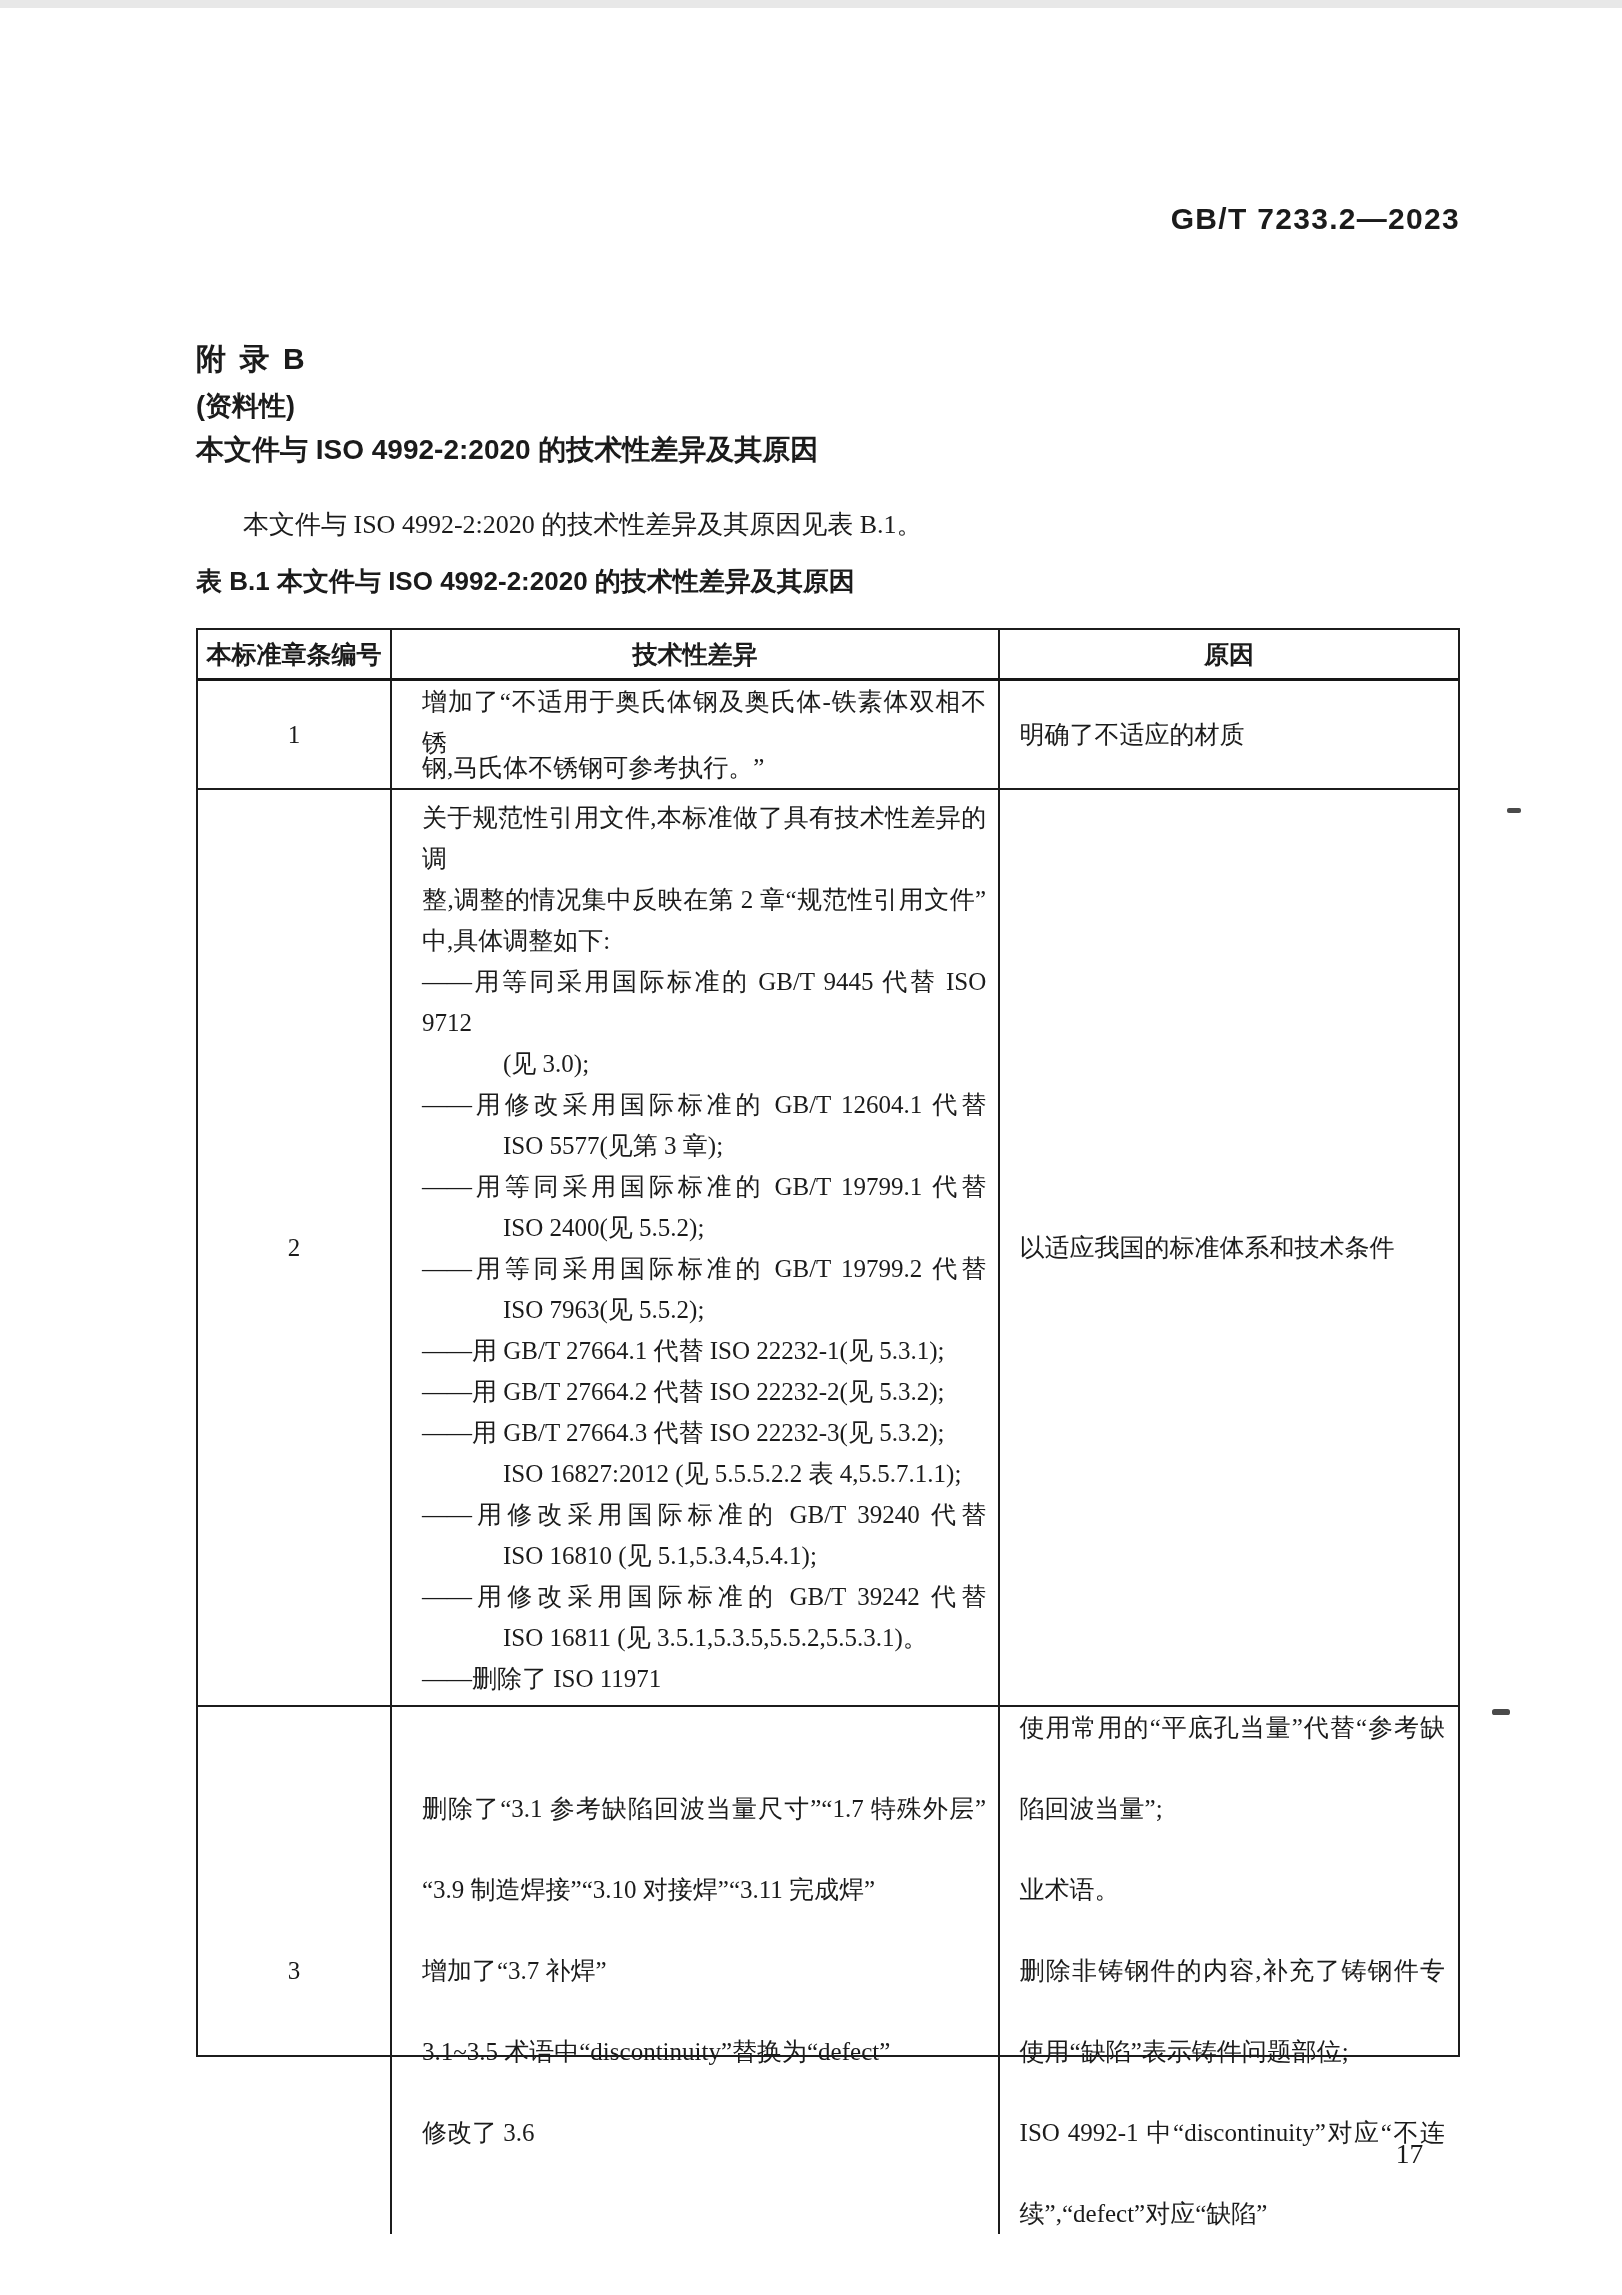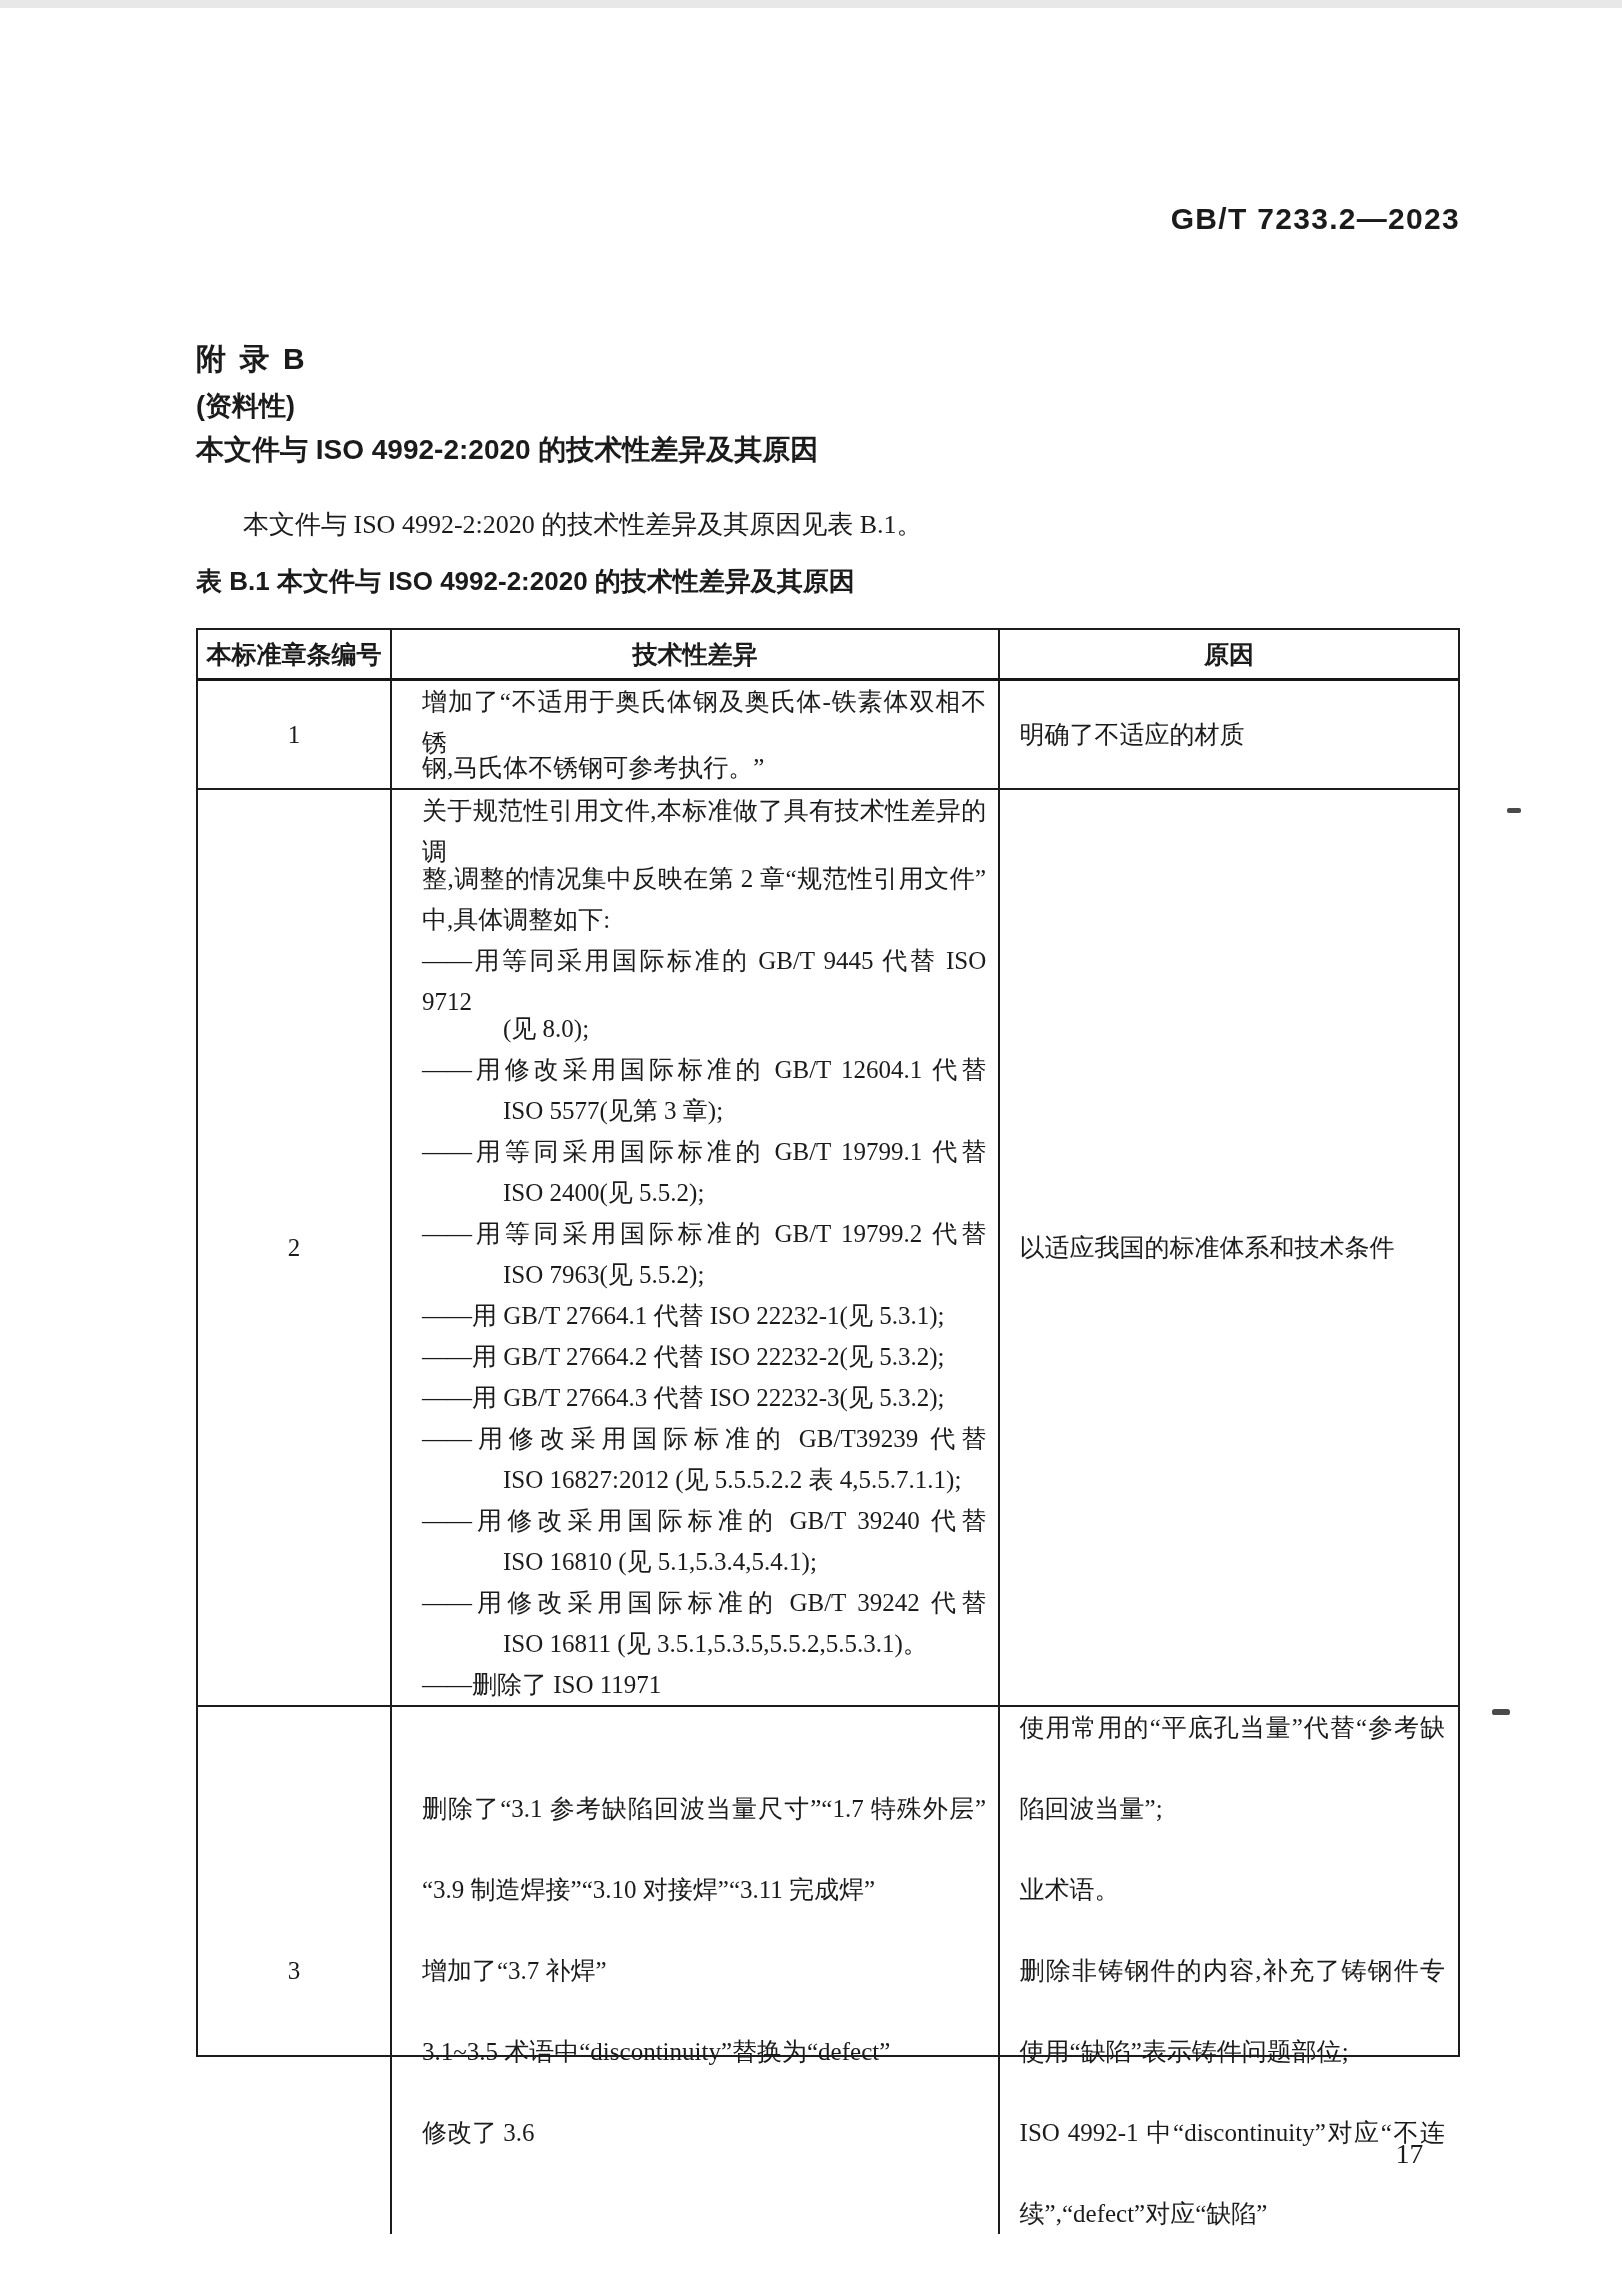--- a/index.html
+++ b/index.html
@@ -80,31 +80,30 @@
     <div class="cell reason col3">
         <div class="ln ln-n">明确了不适应的材质</div>
       </div>
 
     <div class="cell num col1">2</div>
     <div class="cell diff col2">
         <div class="ln ln-j">关于规范性引用文件,本标准做了具有技术性差异的调</div>
         <div class="ln ln-j">整,调整的情况集中反映在第 2 章“规范性引用文件”</div>
         <div class="ln ln-n">中,具体调整如下:</div>
         <div class="ln ln-j">——用等同采用国际标准的 GB/T 9445 代替 ISO 9712</div>
-        <div class="ln ln-c">(见 8.0);</div>
+        <div class="ln ln-c">(见 3.0);</div>
         <div class="ln ln-j">——用修改采用国际标准的 GB/T 12604.1 代替</div>
         <div class="ln ln-c">ISO 5577(见第 3 章);</div>
         <div class="ln ln-j">——用等同采用国际标准的 GB/T 19799.1 代替</div>
         <div class="ln ln-c">ISO 2400(见 5.5.2);</div>
         <div class="ln ln-j">——用等同采用国际标准的 GB/T 19799.2 代替</div>
         <div class="ln ln-c">ISO 7963(见 5.5.2);</div>
         <div class="ln ln-n">——用 GB/T 27664.1 代替 ISO 22232-1(见 5.3.1);</div>
         <div class="ln ln-n">——用 GB/T 27664.2 代替 ISO 22232-2(见 5.3.2);</div>
         <div class="ln ln-n">——用 GB/T 27664.3 代替 ISO 22232-3(见 5.3.2);</div>
-        <div class="ln ln-j">——用修改采用国际标准的 GB/T39239 代替</div>
         <div class="ln ln-c">ISO 16827:2012 (见 5.5.5.2.2 表 4,5.5.7.1.1);</div>
         <div class="ln ln-j">——用修改采用国际标准的 GB/T 39240 代替</div>
         <div class="ln ln-c">ISO 16810 (见 5.1,5.3.4,5.4.1);</div>
         <div class="ln ln-j">——用修改采用国际标准的 GB/T 39242 代替</div>
         <div class="ln ln-c">ISO 16811 (见 3.5.1,5.3.5,5.5.2,5.5.3.1)。</div>
         <div class="ln ln-n">——删除了 ISO 11971</div>
       </div>
     <div class="cell reason col3">
         <div class="ln ln-n">以适应我国的标准体系和技术条件</div>
       </div>

